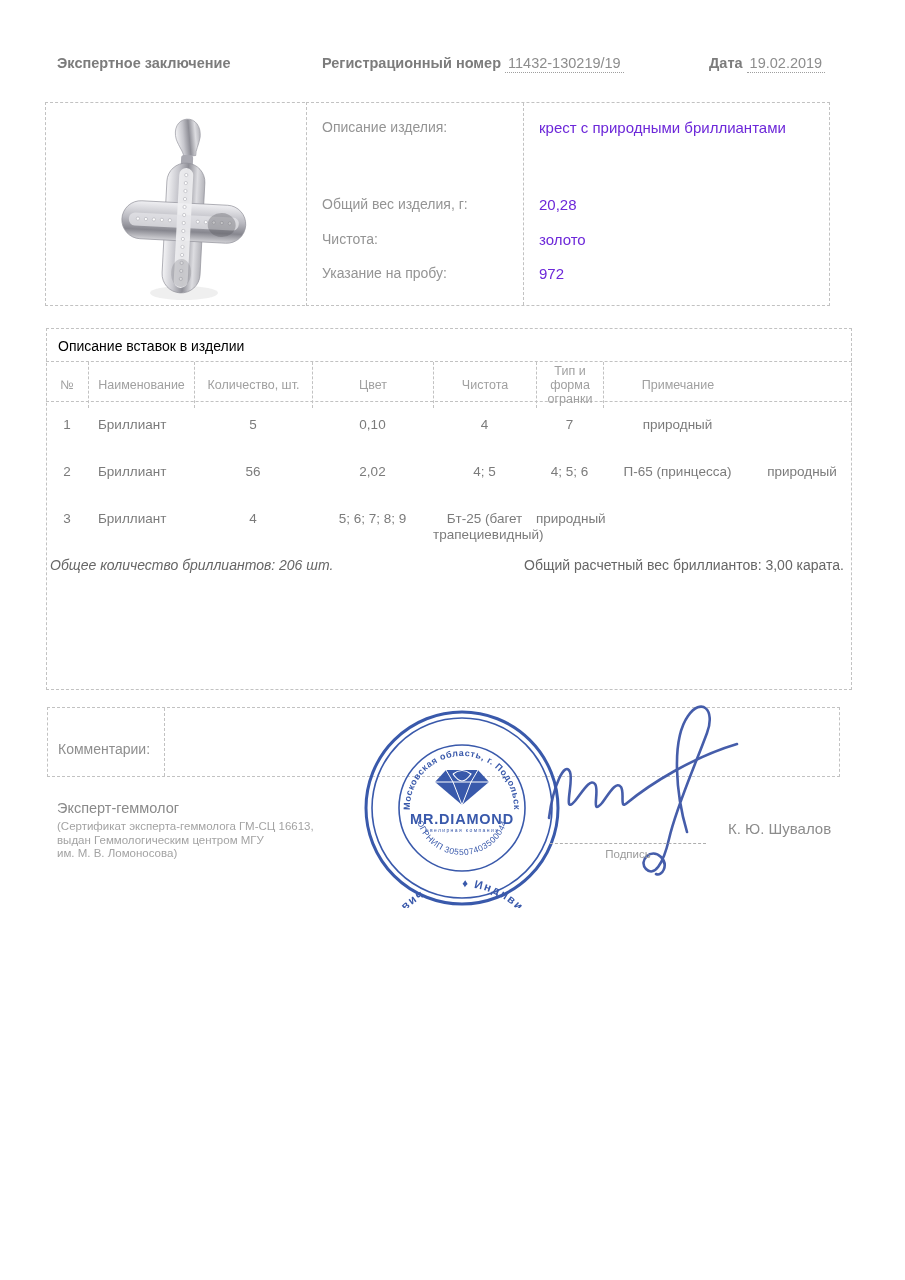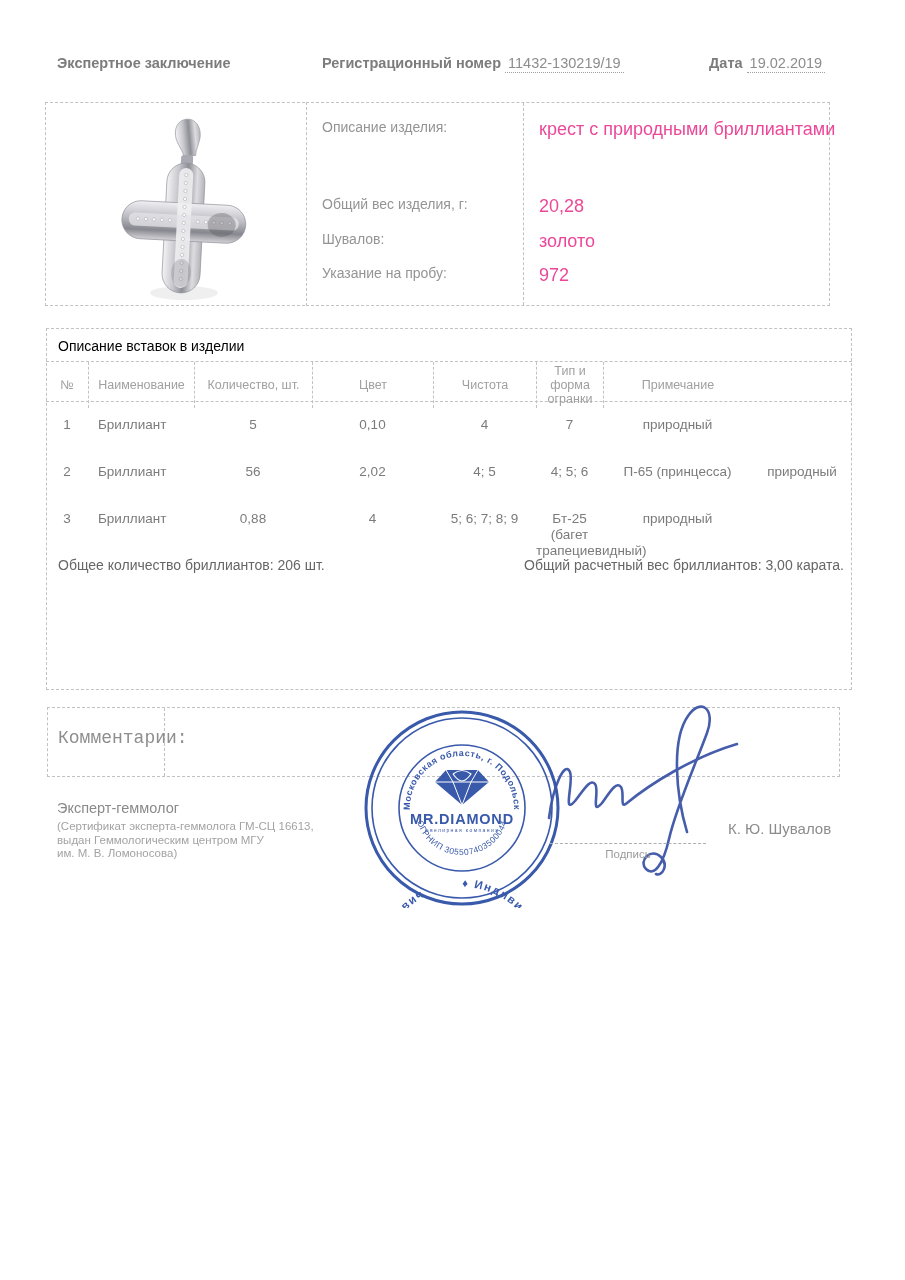--- a/index.html
+++ b/index.html
@@ -16,43 +16,43 @@
   .hval { font-weight:normal; color:#8d8d8d; border-bottom:1px dotted #9f9f9f; padding:0 3px 1px 3px;text-align:center; }
 
   
   .photo-box { left:45px; top:102px; width:265px; height:204px; }
 
   
   .desc-box { left:306px; top:102px; width:524px; height:204px; }
   .desc-divider { position:absolute; left:216px; top:0; height:100%; border-left:1px dashed #c2c2c2; }
   .desc-row { position:absolute; left:0; width:100%; }
   .desc-label { position:absolute; left:15px; font-size:14px; color:#949494; white-space:nowrap; }
-  .desc-value { position:absolute; left:232px; font-size:18px; color:#ec4899; white-space:nowrap; }
+  .desc-value { position:absolute; left:232px; font-size:15px; color:#6d28d9; white-space:nowrap; }
 
   
   .table-box { left:46px; top:328px; width:806px; height:362px; }
   .table-title { position:absolute; left:11px; top:9px; font-size:14px; color:#000000; }
   .thead { position:absolute; left:-1px; top:32px; width:806px; height:41px;
            border-top:1px dashed #c2c2c2; border-bottom:1px dashed #c2c2c2;
            display:grid; grid-template-columns:42px 106px 118px 121px 103px 67px 149px 100px; }
   .thead .hc { display:flex; align-items:center; justify-content:center; text-align:center;
                font-size:12.5px; color:#a0a0a0; line-height:14px; padding:2px 4px; }
   .thead .hc + .hc { border-left:1px dashed #c2c2c2; }
   .tbody { position:absolute; left:-1px; top:74px; width:806px; }
   .trow { display:grid; grid-template-columns:42px 106px 118px 121px 103px 67px 149px 100px; min-height:47px; }
   .trow .tc { font-size:13.5px; color:#7b7b7b; text-align:center; padding-top:14px; line-height:16px; }
   .trow .tc.name { text-align:left; padding-left:10px; }
   .totals { position:absolute; left:0; top:228px; width:806px; font-size:14px; color:#666666; }
-  .totals .tl { position:absolute; left:11px; white-space:nowrap; }
+  .totals .tl { position:absolute; left:3px; white-space:nowrap;font-style:italic; }
   .totals .tr { position:absolute; right:9px; white-space:nowrap; }
 
   
   .comments-box { left:47px; top:707px; width:793px; height:70px; }
   .comments-divider { position:absolute; left:116px; top:0; height:100%; border-left:1px dashed #c2c2c2; }
-  .comments-label { position:absolute; left:10px; top:20px; font-size:18px; color:#8e8e8e;font-family:Liberation Mono, monospace; }
+  .comments-label { position:absolute; left:10px; top:33px; font-size:14px; color:#8e8e8e; }
 
   
   .expert-block { position:absolute; left:57px; top:800px; width:300px; }
   .expert-role { font-size:14.5px; color:#8a8a8a; margin-bottom:4px; }
   .expert-cert { font-size:11.5px; color:#a3a3a3; line-height:13.5px; }
 
   
   .stamp { position:absolute; left:362px; top:708px; width:200px; height:200px; opacity:.93; }
   .signature { position:absolute; left:535px; top:700px; width:210px; height:185px; }
   .sig-line { position:absolute; left:550px; top:843px; width:156px; border-top:1px dashed #aeaeae; }
@@ -138,21 +138,21 @@
     <div class="desc-divider"></div>
     <div class="desc-row" style="top:16px;">
       <span class="desc-label">Описание изделия:</span>
       <span class="desc-value">крест с природными бриллиантами</span>
     </div>
     <div class="desc-row" style="top:93px;">
       <span class="desc-label">Общий вес изделия, г:</span>
       <span class="desc-value">20,28</span>
     </div>
     <div class="desc-row" style="top:128px;">
-      <span class="desc-label">Шувалов:</span>
+      <span class="desc-label">Чистота:</span>
       <span class="desc-value">золото</span>
     </div>
     <div class="desc-row" style="top:162px;">
       <span class="desc-label">Указание на пробу:</span>
       <span class="desc-value">972</span>
     </div>
   </div>
 
   <div class="dashed-box table-box">
     <div class="table-title">Описание вставок в изделии</div>
@@ -183,21 +183,20 @@
         <div class="tc">56</div>
         <div class="tc">2,02</div>
         <div class="tc">4; 5</div>
         <div class="tc">4; 5; 6</div>
         <div class="tc">П-65 (принцесса)</div>
         <div class="tc">природный</div>
       </div>
       <div class="trow">
         <div class="tc">3</div>
         <div class="tc name">Бриллиант</div>
-        <div class="tc">0,88</div>
         <div class="tc">4</div>
         <div class="tc">5; 6; 7; 8; 9</div>
         <div class="tc">Бт-25 (багет трапециевидный)</div>
         <div class="tc">природный</div>
       </div>
     </div>
 
     <div class="totals">
       <span class="tl">Общее количество бриллиантов: 206 шт.</span>
       <span class="tr">Общий расчетный вес бриллиантов: 3,00 карата.</span>

